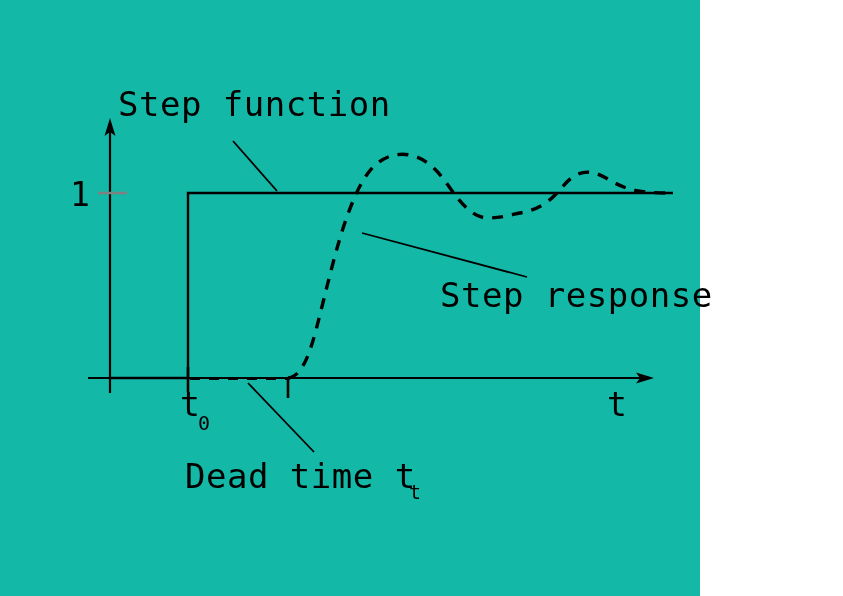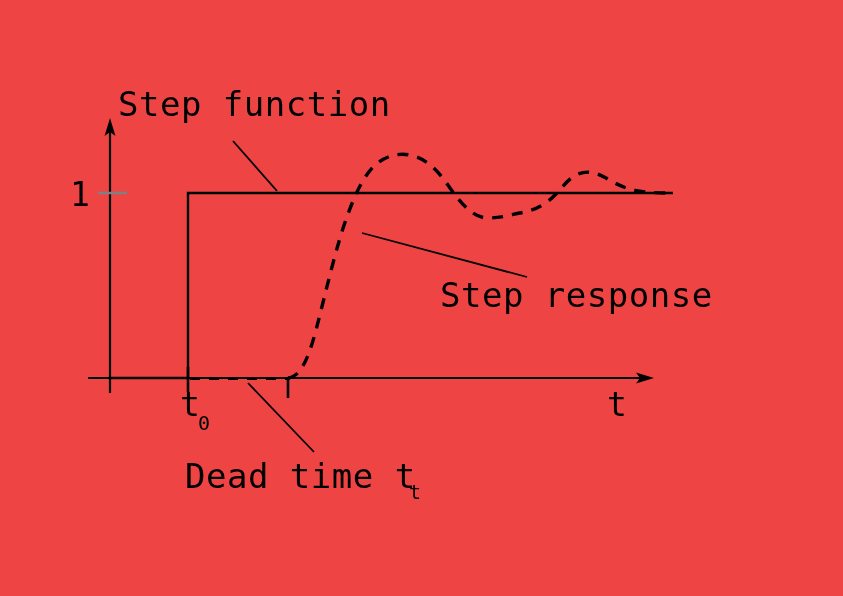--- a/index.html
+++ b/index.html
@@ -9,23 +9,23 @@
     background: #ffffff;
   }
   body {
     width: 843px;
     height: 596px;
     overflow: hidden;
     font-family: "DejaVu Sans Mono", "Liberation Mono", monospace;
   }
   #figure-root {
     position: relative;
-    width: 843px;
+    width: 700px;
     height: 596px;
-    background: #ef4444;
+    background: #14b8a6;
   }
   #figure-svg {
     position: absolute;
     left: 0;
     top: 0;
     width: 843px;
     height: 596px;
     display: block;
   }
   .diagram-text {

